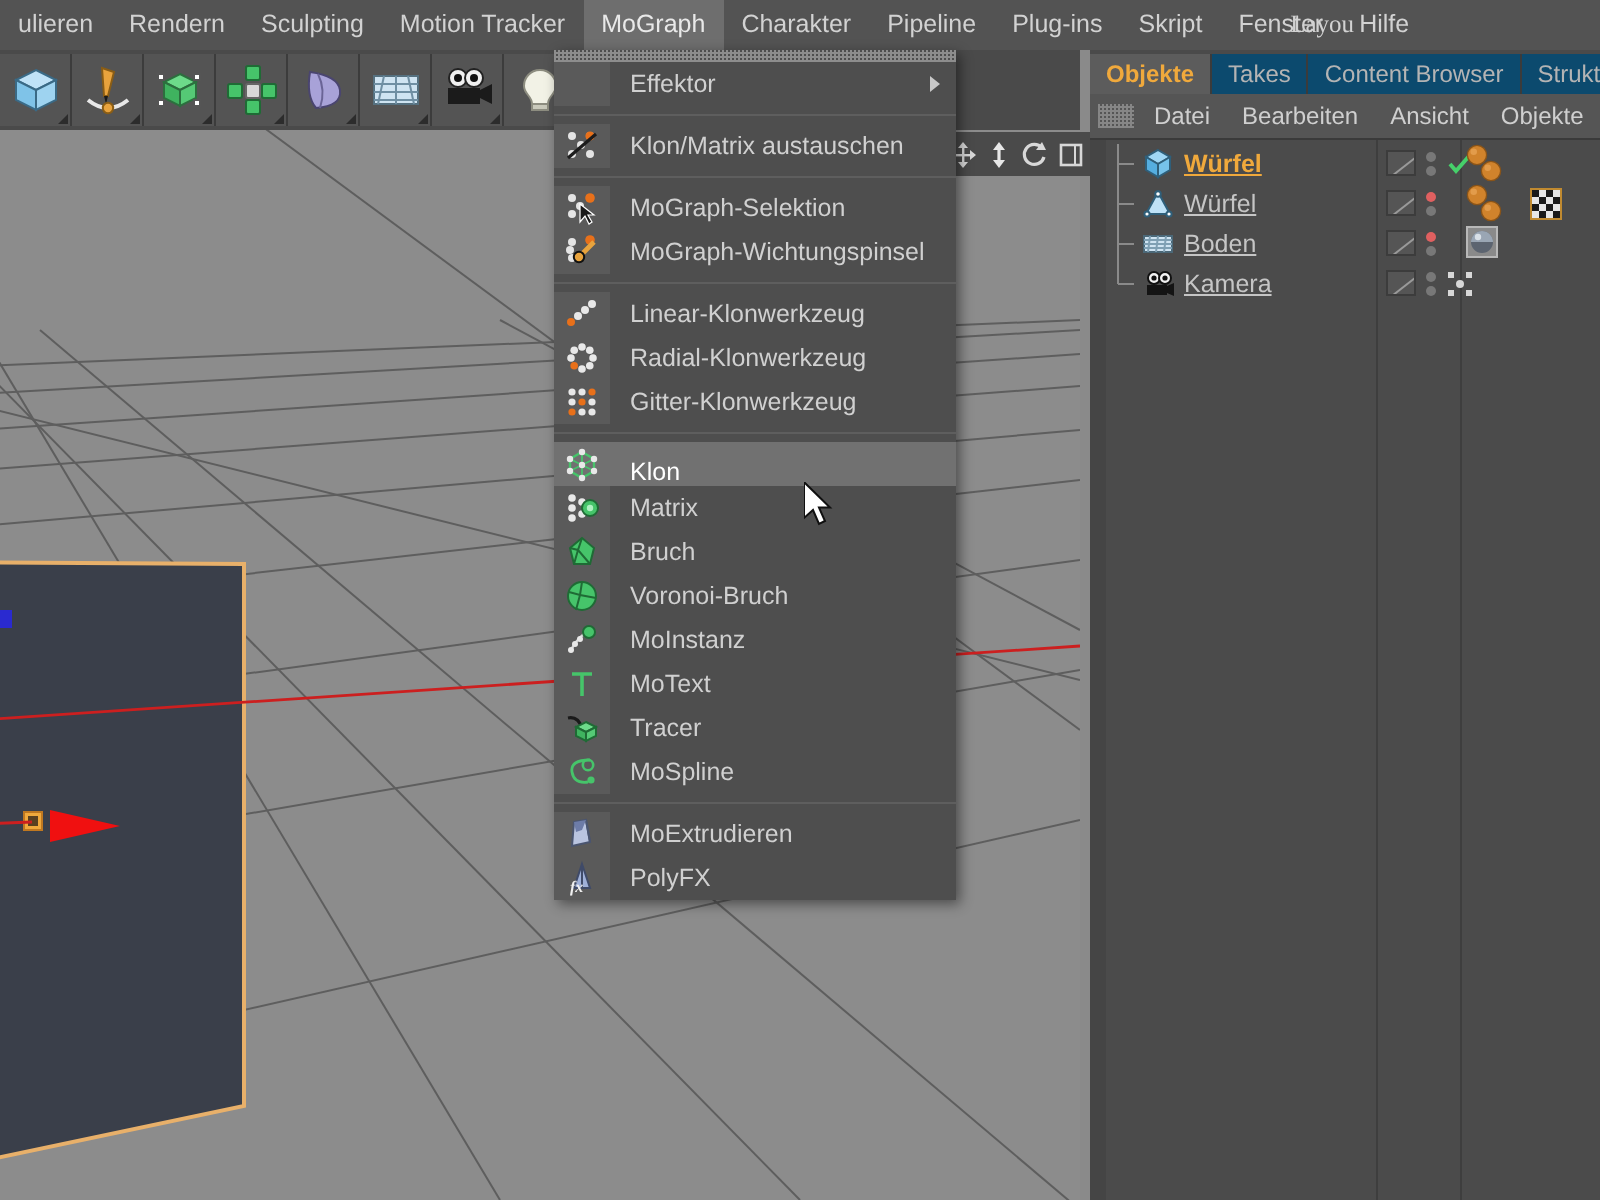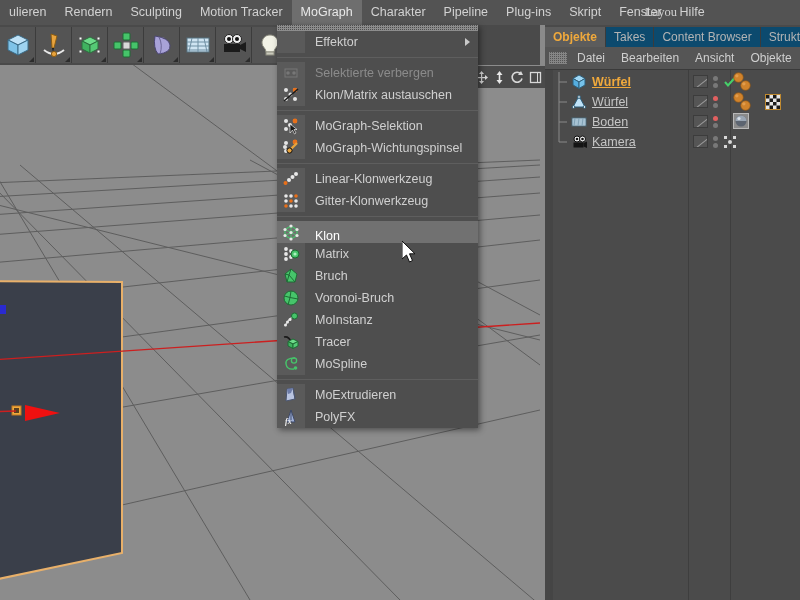--- a/index.html
+++ b/index.html
@@ -502,30 +502,20 @@
 
   <div id="dropdown">
     <div id="dd-grip"></div>
     <div id="dd-content">
         <div class="dd-item">
           <div class="ico"></div>
           <div class="lbl">Effektor</div>
           <div class="dd-arrow"></div>
         </div>
         <div class="dd-sep"></div>
-        <div class="dd-item disabled">
-          <div class="ico">
-            <svg width="18" height="18" viewBox="0 0 18 18">
-              <rect x="3" y="5" width="12" height="8" fill="none" stroke="#777"></rect>
-              <circle cx="6" cy="9" r="1.8" fill="#777"></circle>
-              <circle cx="12" cy="9" r="1.8" fill="#777"></circle>
-            </svg>
-          </div>
-          <div class="lbl">Selektierte verbergen</div>
-        </div>
         <div class="dd-item">
           <div class="ico">
             <svg width="18" height="18" viewBox="0 0 18 18">
               <circle cx="4" cy="4" r="2" fill="#e4e4e4"></circle>
               <circle cx="4" cy="13" r="2" fill="#e4e4e4"></circle>
               <circle cx="13" cy="4" r="2" fill="#e4e4e4"></circle>
               <circle cx="13" cy="13" r="2" fill="#e4e4e4"></circle>
               <circle cx="8.5" cy="8.5" r="2" fill="#e4e4e4"></circle>
               <circle cx="13" cy="4" r="2.3" fill="#e8701a"></circle>
               <path d="M2 15 L16 3" stroke="#1c1c1c" stroke-width="1.6"></path>
@@ -565,20 +555,35 @@
         <div class="dd-item">
           <div class="ico">
             <svg width="18" height="18" viewBox="0 0 18 18">
               <circle cx="3.5" cy="13" r="2" fill="#e8701a"></circle>
               <circle cx="7" cy="10" r="2" fill="#e8e8e8"></circle>
               <circle cx="10.5" cy="7" r="2" fill="#e8e8e8"></circle>
               <circle cx="14" cy="4" r="2" fill="#e8e8e8"></circle>
             </svg>
           </div>
           <div class="lbl">Linear-Klonwerkzeug</div>
+        </div>
+        <div class="dd-item">
+          <div class="ico">
+            <svg width="18" height="18" viewBox="0 0 18 18">
+              <circle cx="9" cy="3.5" r="1.9" fill="#e8e8e8"></circle>
+              <circle cx="12.88908729652601" cy="5.110912703473989" r="1.9" fill="#e8e8e8"></circle>
+              <circle cx="14.5" cy="9" r="1.9" fill="#e8e8e8"></circle>
+              <circle cx="12.88908729652601" cy="12.88908729652601" r="1.9" fill="#e8e8e8"></circle>
+              <circle cx="9" cy="14.5" r="1.9" fill="#e8e8e8"></circle>
+              <circle cx="5.110912703473989" cy="12.88908729652601" r="1.9" fill="#e8701a"></circle>
+              <circle cx="3.5" cy="9" r="1.9" fill="#e8e8e8"></circle>
+              <circle cx="5.110912703473987" cy="5.110912703473989" r="1.9" fill="#e8e8e8"></circle>
+            </svg>
+          </div>
+          <div class="lbl">Radial-Klonwerkzeug</div>
         </div>
         <div class="dd-item">
           <div class="ico">
             <svg width="18" height="18" viewBox="0 0 18 18">
               <circle cx="4" cy="4" r="1.8" fill="#e8e8e8"></circle>
               <circle cx="9" cy="4" r="1.8" fill="#e8e8e8"></circle>
               <circle cx="14" cy="4" r="1.8" fill="#e8701a"></circle>
               <circle cx="4" cy="9" r="1.8" fill="#e8e8e8"></circle>
               <circle cx="9" cy="9" r="1.8" fill="#e8701a"></circle>
               <circle cx="14" cy="9" r="1.8" fill="#e8e8e8"></circle>
@@ -646,20 +651,28 @@
               <circle cx="5.5" cy="11" r="1.5" fill="#e8e8e8"></circle>
               <circle cx="8" cy="8.5" r="1.5" fill="#e8e8e8"></circle>
               <circle cx="12.5" cy="5" r="3" fill="#46c46a" stroke="#1f6b35"></circle>
             </svg>
           </div>
           <div class="lbl">MoInstanz</div>
         </div>
         <div class="dd-item">
           <div class="ico">
             <svg width="18" height="18" viewBox="0 0 18 18">
+              <path d="M4 4 H14 M9 4 V15" stroke="#46c46a" stroke-width="1.8" fill="none"></path>
+            </svg>
+          </div>
+          <div class="lbl">MoText</div>
+        </div>
+        <div class="dd-item">
+          <div class="ico">
+            <svg width="18" height="18" viewBox="0 0 18 18">
               <path d="M2 4 Q7 3 9 9" stroke="#1a1a1a" stroke-width="1.6" fill="none"></path>
               <polygon points="11,6 16,8.5 11,11 6,8.5" fill="#6ddb8a" stroke="#1f6b35"></polygon>
               <polygon points="6,8.5 11,11 11,15.5 6,13" fill="#3fb35f" stroke="#1f6b35"></polygon>
               <polygon points="16,8.5 11,11 11,15.5 16,13" fill="#55c975" stroke="#1f6b35"></polygon>
             </svg>
           </div>
           <div class="lbl">Tracer</div>
         </div>
         <div class="dd-item">
           <div class="ico">

